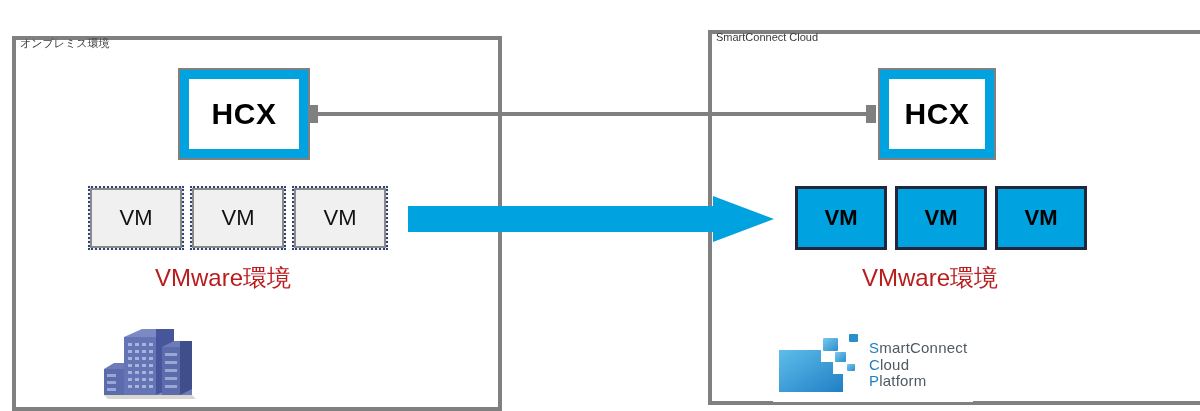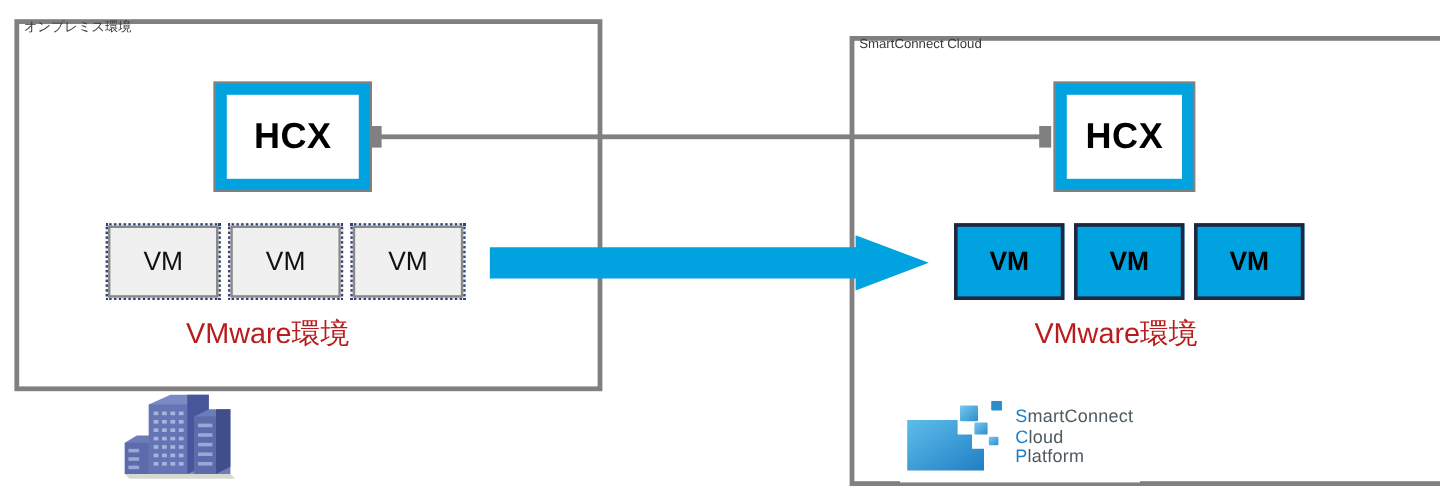--- a/index.html
+++ b/index.html
@@ -19,21 +19,21 @@
     overflow: hidden;
   }
 
   
   .env-box {
     position: absolute;
     border: 4px solid #808080;
     background: transparent;
     box-sizing: border-box;
   }
-  #env-left  { left: 12px;  top: 16px; width: 490px; height: 310px; }
+  #env-left  { left: 12px;  top: 36px; width: 490px; height: 375px; }
   #env-right { left: 708px; top: 30px; width: 500px; height: 375px; }
 
   .env-label {
     position: absolute;
     top: -3px;
     left: 4px;
     font-size: 11px;
     line-height: 13px;
     color: #3a3a3a;
     white-space: nowrap;
@@ -150,21 +150,21 @@
     position: absolute;
     left: 96px;
     top: 325px;
     width: 104px;
     height: 76px;
   }
 
   
   #sc-logo {
     position: absolute;
-    left: 750px;
+    left: 773px;
     top: 328px;
     width: 200px;
     height: 74px;
     background: #ffffff;
     display: flex;
     align-items: center;
   }
   #sc-mark {
     width: 86px;
     height: 62px;

